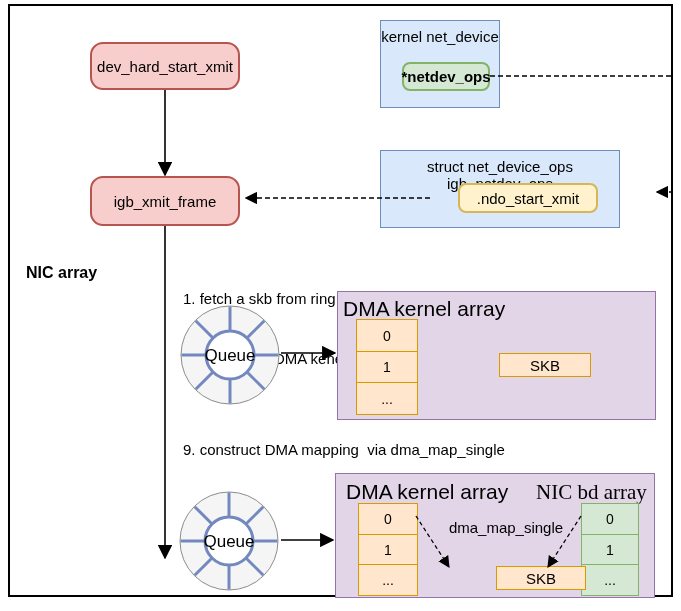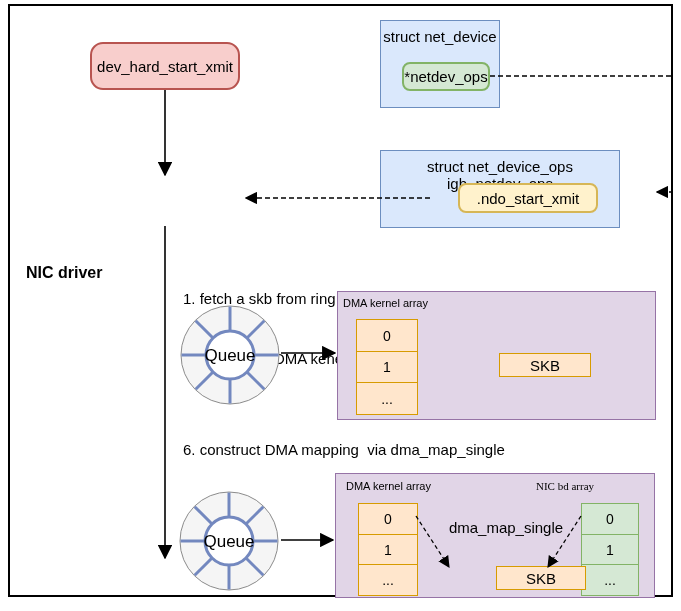--- a/index.html
+++ b/index.html
@@ -37,59 +37,62 @@
     box-sizing:border-box;margin-top:-1.5px;
   }
   .cell:first-child{margin-top:0;}
   .cell.green{background:#d5e8d4;border-color:#82b366;}
   .skb{
     background:#ffe6cc;border:1.5px solid #d79b00;
     display:flex;align-items:center;justify-content:center;font-size:15px;margin-left:43px;
   }
   .label-plain{font-size:15px;line-height:20px;white-space:pre;}
   .label-bold{font-size:16px;font-weight:bold;}
-  .ptitle{position:absolute;font-size:11px;text-align:center;}
+  .ptitle{position:absolute;font-size:21px;text-align:center;}
   .map-text{position:absolute;text-align:center;font-size:15px;line-height:17px;}
   svg.overlay{position:absolute;left:0;top:0;pointer-events:none;}
   svg text{font-family:"Liberation Sans",sans-serif;}
 </style>
 </head>
 <body>
 
 <div id="stage">
 
   <div class="frame"></div>
 
   <div class="abs node-red" style="left:90px;top:42px;width:150px;height:48px;">
     <span>dev_hard_start_xmit</span>
   </div>
 
+  <div class="abs node-red" style="left:90px;top:176px;width:150px;height:50px;">
+    <span>igb_xmit_frame</span>
+  </div>
 
   <div class="abs box-blue" style="left:380px;top:20px;width:120px;height:88px;">
-    <div class="title">struct net_device</div>
+    <div class="title">kernel net_device</div>
   </div>
-  <div class="abs node-green" style="left:402px;top:62px;width:88px;height:29px;">
+  <div class="abs node-green" style="left:402px;top:62px;width:88px;height:29px;font-weight:bold;">
     <span>*netdev_ops</span>
   </div>
 
   <div class="abs box-blue" style="left:380px;top:150px;width:240px;height:78px;">
     <div class="title">struct net_device_ops igb_netdev_ops</div>
   </div>
   <div class="abs node-yellow" style="left:430px;top:183px;width:140px;height:30px;">
     <span>.ndo_start_xmit</span>
   </div>
 
-  <div class="abs label-bold" style="left:26px;top:264px;">NIC driver</div>
+  <div class="abs label-bold" style="left:26px;top:264px;">NIC array</div>
 
   <div class="abs label-plain" style="left:183px;top:249px;">
     <div>1. fetch a skb from ring buffer</div>
     <div>and attach to DMA kenel array</div>
   </div>
 
-  <div class="abs label-plain" style="left:183px;top:440px;">6. construct DMA mapping  via dma_map_single</div>
+  <div class="abs label-plain" style="left:183px;top:440px;">9. construct DMA mapping  via dma_map_single</div>
 
   <svg class="abs" style="left:180px;top:305px;" width="100" height="100" viewBox="0 0 100 100">
     <circle cx="50" cy="50" r="49" fill="#f5f5f5" stroke="#8c8c8c" stroke-width="1"></circle>
     <g stroke="#7388bf" stroke-width="3">
       <line x1="74" y1="50" x2="98.5" y2="50"></line>
       <line x1="66.97" y1="33.03" x2="84.3" y2="15.7"></line>
       <line x1="50" y1="26" x2="50" y2="1.5"></line>
       <line x1="33.03" y1="33.03" x2="15.7" y2="15.7"></line>
       <line x1="26" y1="50" x2="1.5" y2="50"></line>
       <line x1="33.03" y1="66.97" x2="15.7" y2="84.3"></line>

